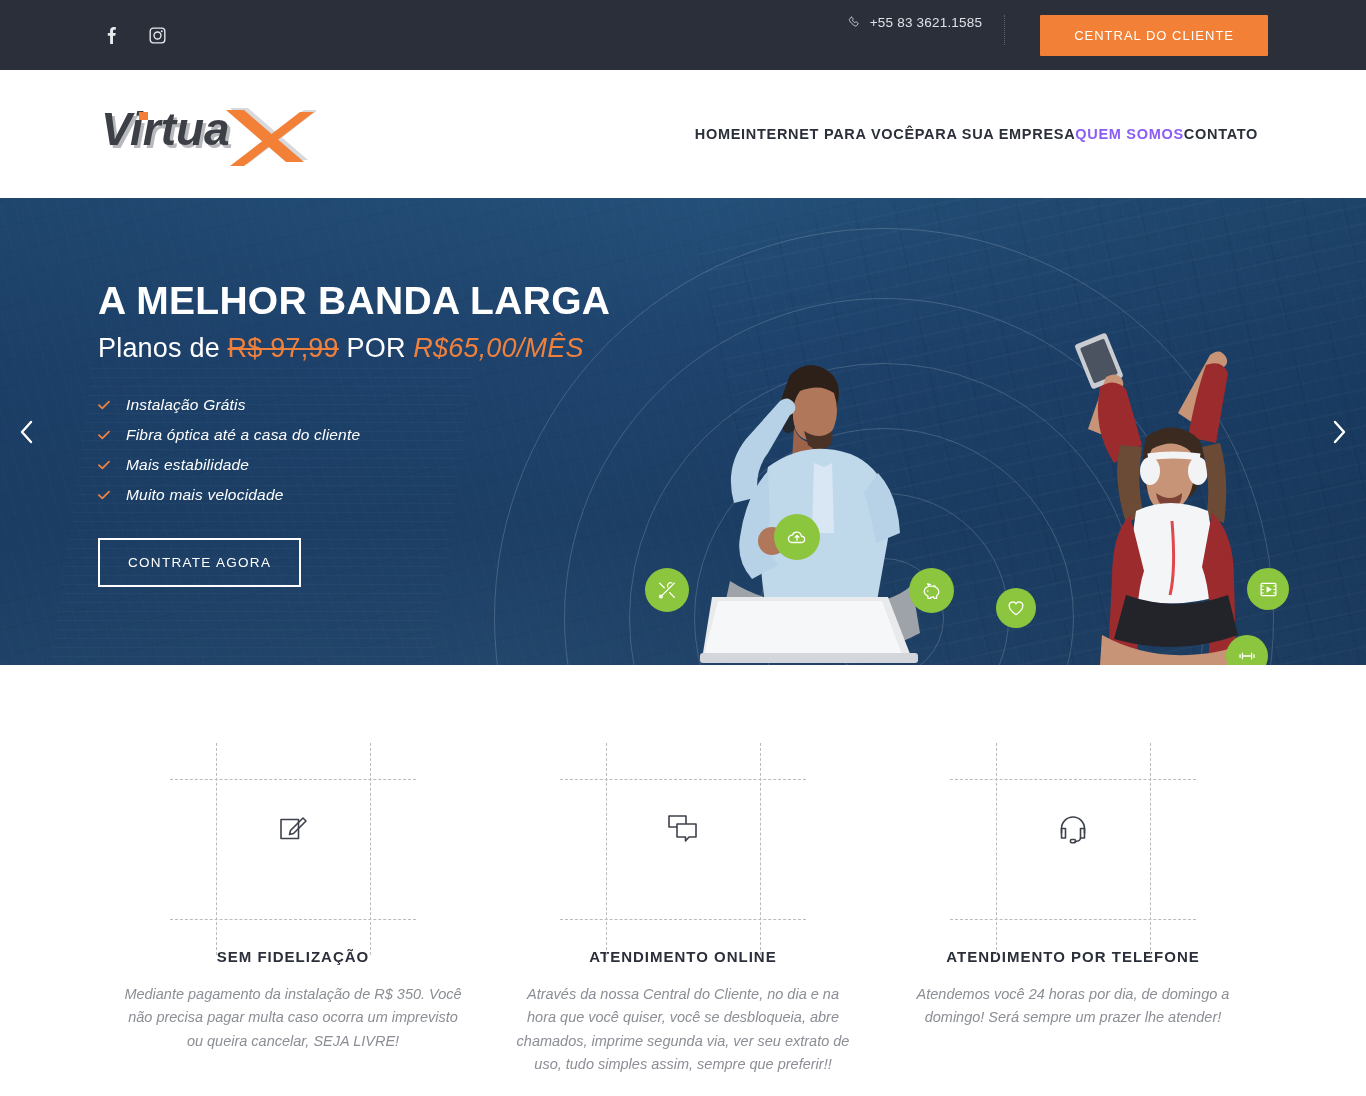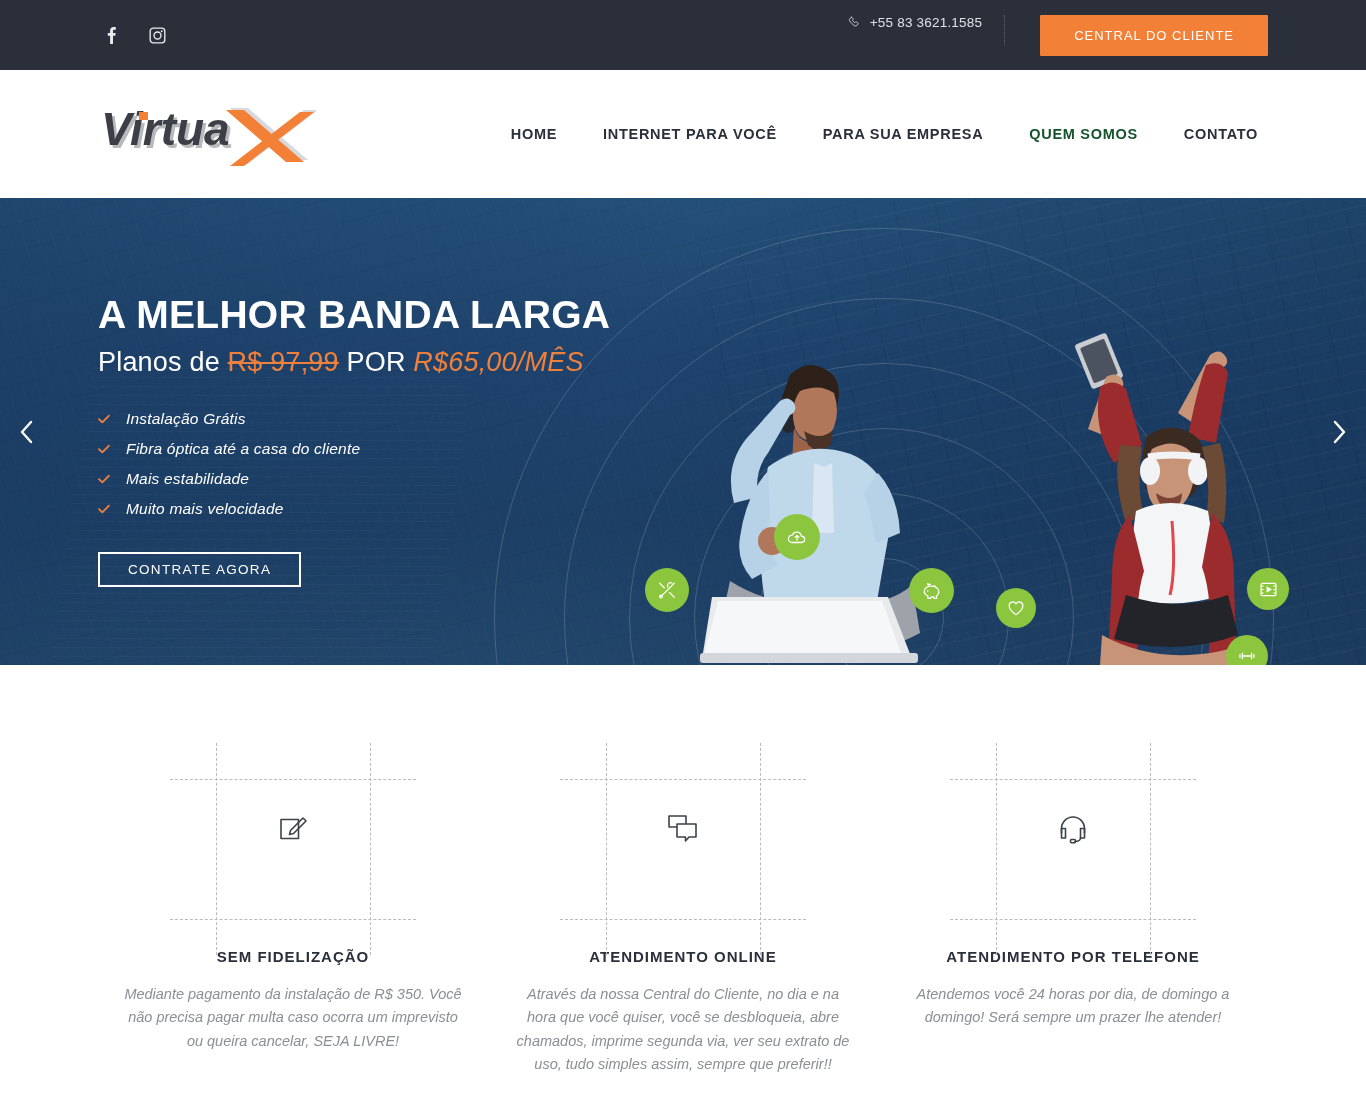--- a/index.html
+++ b/index.html
@@ -69,32 +69,31 @@
     align-items: center;
     padding: 0 98px;
   }
   .logo-wrap { width: 220px; height: 80px; position: relative; cursor: pointer; }
   .logo-wrap svg { display:block; }
 
   .mainnav {
     margin-left: auto;
     display: flex;
     align-items: center;
-    gap: 46px;
     padding-right: 10px;
   }
   .nav-item {
     font-size: 14.5px;
     font-weight: bold;
     letter-spacing: .7px;
     color: #2b2f3a;
     cursor: pointer;
     white-space: nowrap;
   }
-  .nav-item.active { color: #14532d; }
+  .nav-item.active { color: #8b5cf6; }
 
   
   .hero {
     position: relative;
     height: 467px;
     overflow: hidden;
     background: #1e4068;
   }
   .hero-bg {
     position: absolute; inset: 0;
@@ -135,21 +134,21 @@
     transform: translate(-50%,-50%);
   }
 
   
   .person { position: absolute; }
   .hero-left-person { left: 672px; bottom: 0; width: 260px; height: 330px; }
   .hero-right-person { left: 1060px; bottom: 0; width: 230px; height: 340px; }
 
   .hero-content {
     position: absolute;
-    left: 98px; top: 96px;
+    left: 98px; top: 82px;
     width: 560px;
     z-index: 5;
   }
   .hero-title {
     color: #ffffff;
     font-size: 39px;
     font-weight: bold;
     letter-spacing: .3px;
     line-height: 1.1;
   }
@@ -175,21 +174,21 @@
   .check { color: #f0813c; font-size: 14px; width: 12px; display:flex; }
 
   .btn-contrate {
     margin-top: 28px;
     display: inline-block;
     border: 2px solid #ffffff;
     background: transparent;
     color: #ffffff;
     font-size: 13.5px;
     letter-spacing: 1.3px;
-    padding: 8px 28px;
+    padding: 15px 28px;
     cursor: pointer;
     font-family: "Liberation Sans", sans-serif;
   }
 
   .slider-arrow {
     position: absolute;
     top: 50%; transform: translateY(-50%);
     width: 42px; height: 42px;
     display: flex; align-items: center; justify-content: center;
     color: #ffffff;

